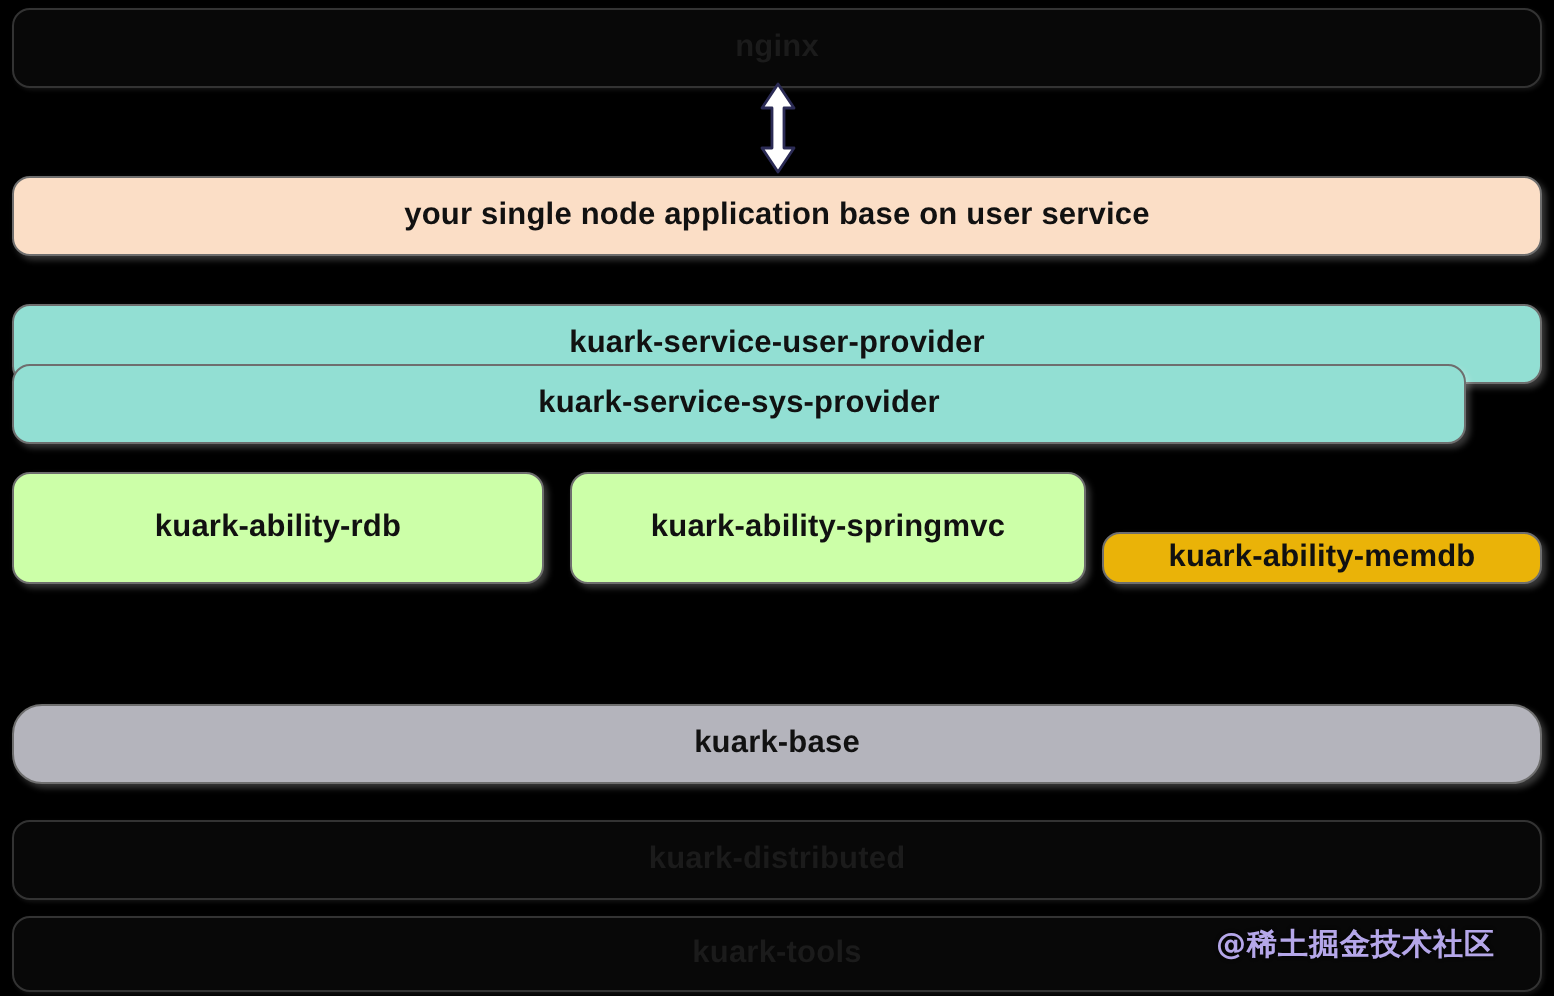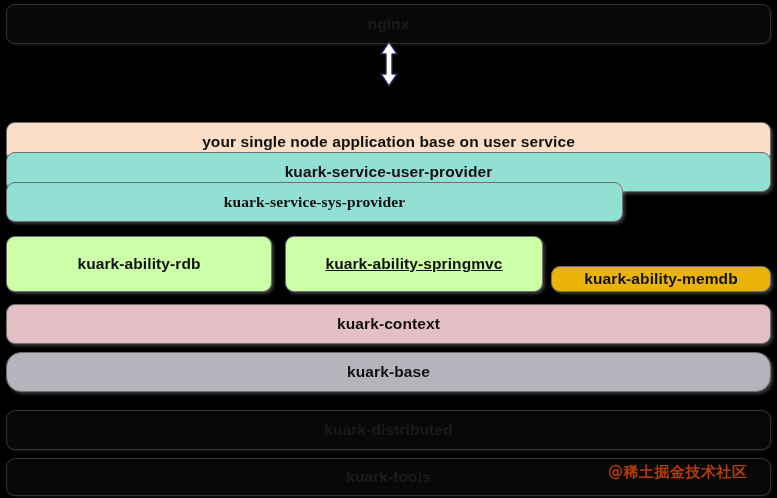--- a/index.html
+++ b/index.html
@@ -48,21 +48,21 @@
   .arrow-wrap {
     position: absolute;
     display: flex;
     align-items: center;
     justify-content: center;
   }
 
   
   .watermark {
     position: absolute;
-    color: #c2410c;
+    color: #c4b5fd;
     font-size: 15px;
     font-weight: bold;
     letter-spacing: 0.5px;
     text-shadow: 0 0 2px rgba(0,0,0,0.85);
     opacity: 0.92;
     white-space: nowrap;
     font-family: "DejaVu Sans", "Liberation Sans", sans-serif;
   }
 </style>
 </head>
@@ -71,34 +71,33 @@
 <div id="stage">
 
   <div class="layer dark" style="left:6px; top:4px; width:765px; height:40px;">nginx</div>
 
   <div class="arrow-wrap" style="left:366px; top:40px; width:46px; height:48px;">
     <svg width="22" height="46" viewBox="0 0 22 46" aria-hidden="true">
       <polygon points="11,1 19,13 14,13 14,33 19,33 11,45 3,33 8,33 8,13 3,13" fill="#ffffff" stroke="#2b2b55" stroke-width="1.4" stroke-linejoin="round"></polygon>
     </svg>
   </div>
 
-  <div class="layer" style="left:6px; top:88px; width:765px; height:40px; background:#FBDEC6;margin-top:34px;">your single node application base on user service</div>
+  <div class="layer" style="left:6px; top:88px; width:765px; height:40px; background:#FBDEC6;">your single node application base on user service</div>
 
   <div class="layer" style="left:6px; top:152px; width:765px; height:40px; background:#92DFD3;">kuark-service-user-provider</div>
 
-  <div class="layer" style="left:6px; top:182px; width:617px; height:40px; background:#92DFD3;font-family:Liberation Serif, serif;">kuark-service-sys-provider</div>
+  <div class="layer" style="left:6px; top:182px; width:727px; height:40px; background:#92DFD3;">kuark-service-sys-provider</div>
 
   <div class="layer" style="left:6px; top:236px; width:266px; height:56px; background:#CCFFA8;text-align:right;">kuark-ability-rdb</div>
 
-  <div class="layer" style="left:285px; top:236px; width:258px; height:56px; background:#CCFFA8;text-decoration:underline;">kuark-ability-springmvc</div>
+  <div class="layer" style="left:285px; top:236px; width:258px; height:56px; background:#CCFFA8;">kuark-ability-springmvc</div>
 
 
   <div class="layer" style="left:551px; top:266px; width:220px; height:26px; background:#eab308;">kuark-ability-memdb</div>
 
-  <div class="layer" style="left:6px; top:304px; width:765px; height:40px; background:#E5BFC6;">kuark-context</div>
 
   <div class="layer" style="left:6px; top:352px; width:765px; height:40px; background:#B4B4BC;border-radius:15px;">kuark-base</div>
 
   <div class="layer dark" style="left:6px; top:410px; width:765px; height:40px;">kuark-distributed</div>
 
   <div class="layer dark" style="left:6px; top:458px; width:765px; height:38px;">kuark-tools</div>
 
   <div class="watermark" style="left:608px; top:463px;">@稀土掘金技术社区</div>
 
 </div>

